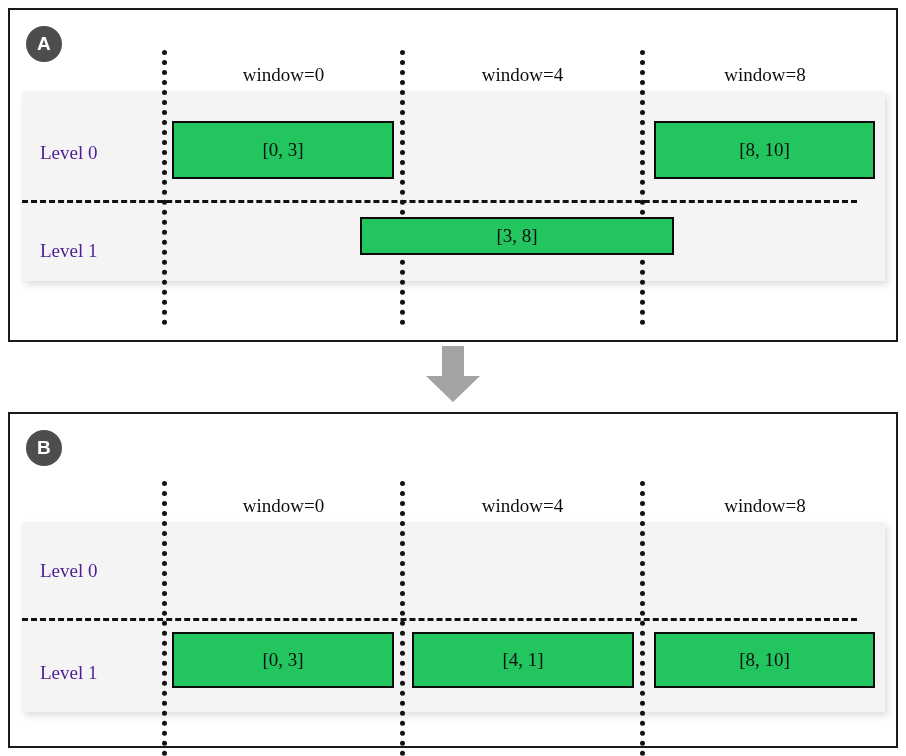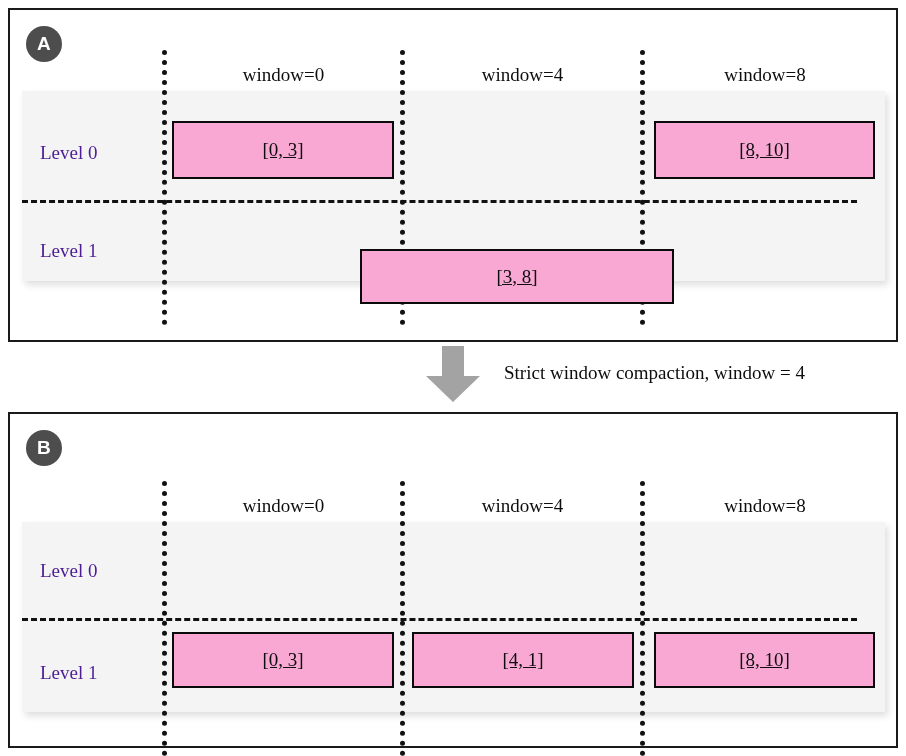--- a/index.html
+++ b/index.html
@@ -87,28 +87,27 @@
     position: absolute;
     font-size: 19px;
     color: #4c1d95;
     white-space: nowrap;
   }
 
   
   .interval-box {
     position: absolute;
     border: 2.5px solid #0a0a0a;
-    background: #f9a8d4;
+    background: #22c55e;
     box-sizing: border-box;
     display: flex;
     align-items: center;
     justify-content: center;
     font-size: 19px;
     color: #0d0d0d;
-    text-decoration: underline;
   }
 
   
   .arrow-wrap {
     position: absolute;
     left: 424px;
     top: 346px;
     width: 58px;
     height: 56px;
   }
@@ -142,29 +141,28 @@
 
     <div class="window-label" style="left:157px; top:46px; width:233px;">window=0</div>
     <div class="window-label" style="left:395px; top:46px; width:235px;">window=4</div>
     <div class="window-label" style="left:635px; top:46px; width:240px;">window=8</div>
 
     <div class="level-label" style="left:30px; top:132px;">Level 0</div>
     <div class="level-label" style="left:30px; top:230px;">Level 1</div>
 
     <div class="interval-box" style="left:162px; top:111px; width:222px; height:58px;">[0, 3]</div>
     <div class="interval-box" style="left:644px; top:111px; width:221px; height:58px;">[8, 10]</div>
-    <div class="interval-box" style="left:350px; top:207px; width:314px; height:55px;margin-top:32px;">[3, 8]</div>
+    <div class="interval-box" style="left:350px; top:207px; width:314px; height:38px;">[3, 8]</div>
   </div>
 
   <div class="arrow-wrap">
     <svg class="arrow-svg" width="58" height="56" viewBox="0 0 58 56">
       <polygon points="18,0 40,0 40,30 56,30 29,56 2,30 18,30" fill="#a3a3a3"></polygon>
     </svg>
   </div>
-  <div class="transition-caption">Strict window compaction, window = 4</div>
 
   <div class="panel" id="panel-b">
 
     <div class="badge">B</div>
 
     <div class="level-band" style="left:12px; top:108px; width:863px; height:190px;"></div>
 
     <div class="hsep" style="left:12px; top:204px; width:835px;"></div>
 
     <div class="vsep" style="left:152px; top:67px; height:275px;"></div>

